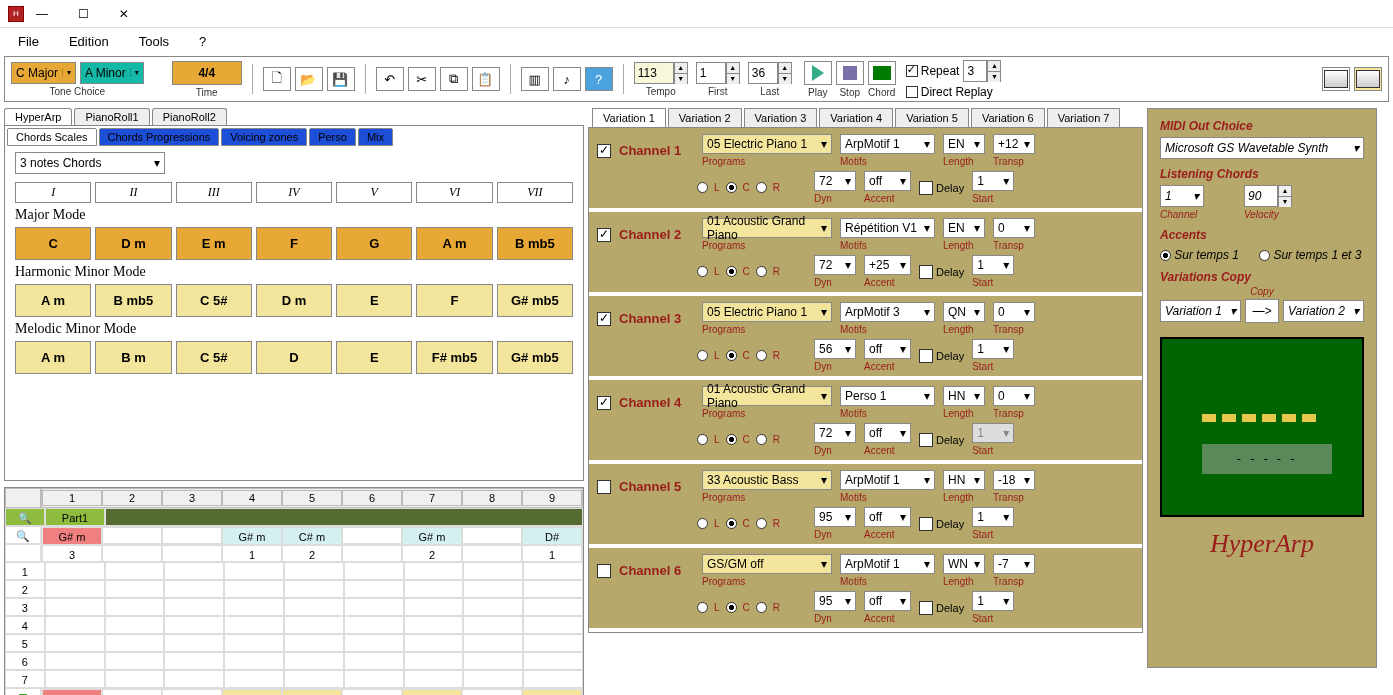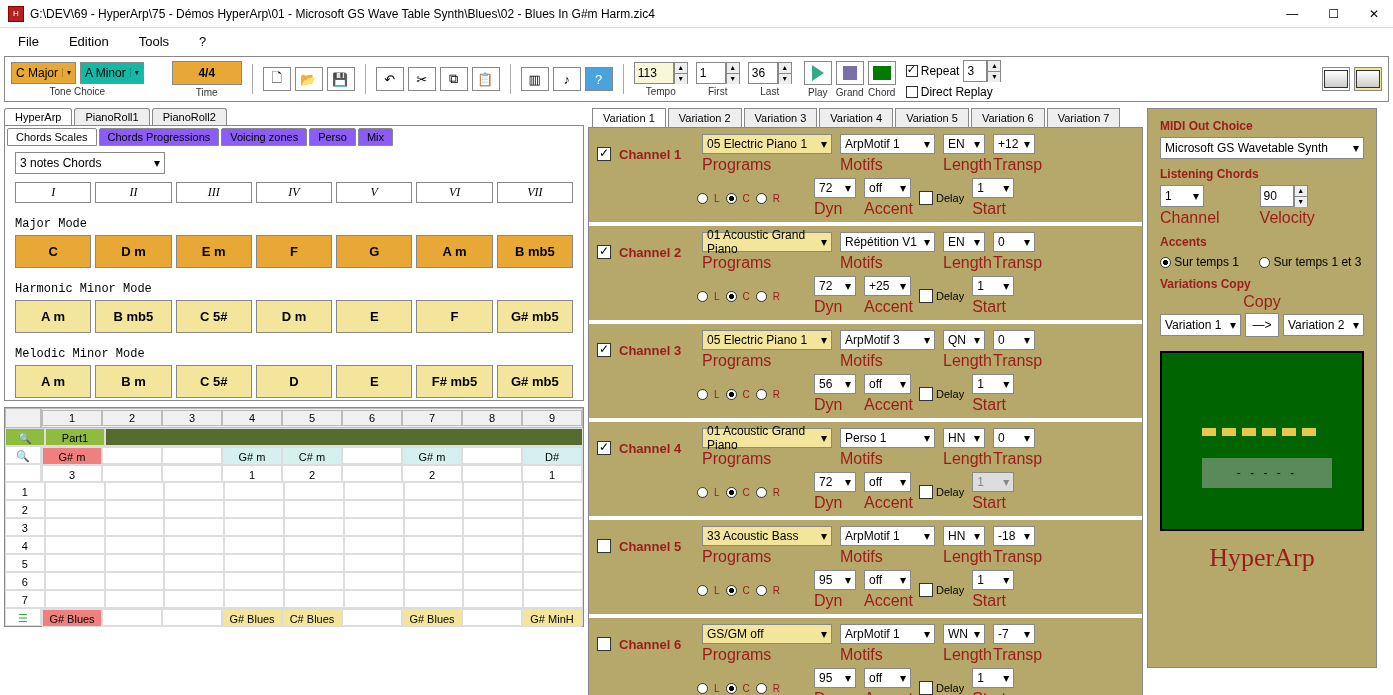--- a/index.html
+++ b/index.html
@@ -30,27 +30,27 @@
 .chord-sq{width:18px;height:14px;background:#007a00;}
 .chk{width:12px;height:12px;border:1px solid #333;display:inline-block;vertical-align:middle;margin-right:3px;position:relative;}
 .chk.on:after{content:"✓";position:absolute;top:-3px;left:0;font-size:11px;}
 .main{display:flex; padding:0 4px; gap:4px;}
 .left{width:580px;}
 .tabs{display:flex; gap:2px;}
 .tab{border:1px solid #888; border-bottom:none; padding:2px 10px; background:#eee; border-radius:3px 3px 0 0; font-size:11px;}
 .tab.active{background:#fff; font-weight:normal;}
 .panel{border:1px solid #888; background:#fff;}
 .subtabs{display:flex; gap:2px; padding:2px 2px 0 2px;}
-.subtab{border:1px solid #888; padding:2px 8px; background:#8b5cf6; font-size:11px; border-radius:2px 2px 0 0;}
+.subtab{border:1px solid #888; padding:2px 8px; background:#1d4ed8; font-size:11px; border-radius:2px 2px 0 0;}
 .subtab.active{background:#fff;}
 .scale-area{padding:6px 10px;}
 .sel3{border:1px solid #888; height:22px; width:150px; display:flex; align-items:center; padding:0 4px; background:#fff; justify-content:space-between;}
 .roman-row{display:flex; gap:4px; margin-top:8px;}
 .roman{flex:1; border:1px solid #888; text-align:center; padding:2px 0; font-family:serif; font-style:italic;}
-.mode-lbl{font-family:Liberation Mono, monospace; margin-top:14px; font-size:12px;}
+.mode-lbl{font-family:Liberation Serif, serif; margin-top:4px; font-size:14px;}
 .chord-row{display:flex; gap:4px; margin-top:4px;}
 .chord{flex:1; text-align:center; padding:8px 0; border:1px solid #888; font-weight:bold; font-size:13px;}
 .chord.or{background:#e8a836;}
 .chord.ye{background:#f3e59b;}
 .grid-area{border:1px solid #888; margin-top:6px;}
 .ghdr{display:flex; background:#f0f0f0;}
 .ghdr div{border:1px solid #bbb; text-align:center; font-size:11px; padding:1px 0;}
 .gc0{width:40px;}
 .gc{width:60px;}
 .grow{display:flex;}
@@ -65,48 +65,47 @@
 .vtab{border:1px solid #888; border-bottom:none; padding:3px 10px; background:#eee; font-size:11px;}
 .vtab.active{background:#fff;}
 .channels{border:1px solid #888; background:#4c1d95;}
 .chan{background:#b5a86a; padding:6px 8px 4px 8px; border-bottom:4px solid #fff;}
 .chan-top{display:flex; align-items:center; gap:8px;}
 .chan-chk{width:14px;height:14px;border:1px solid #333;background:#fff;display:inline-block;position:relative;}
 .chan-chk.on:after{content:"✓";position:absolute;top:-2px;left:1px;font-size:12px;}
 .chan-name{color:#9b1b1b; font-weight:bold; font-size:13px; width:75px;}
 .sel-sm{border:1px solid #888; height:20px; background:#f3e59b; display:flex; align-items:center; padding:0 4px; justify-content:space-between; font-size:11px;}
 .sel-w{background:#fff;}
-.red-lbl{color:#9b1b1b; font-size:16px; margin-top:2px;}
+.red-lbl{color:#9b1b1b; font-size:10px; margin-top:2px;}
 .chan-row2{display:flex; align-items:center; gap:8px; margin-top:4px;}
 .radio{width:11px;height:11px;border:1px solid #333;border-radius:50%;display:inline-block;background:#fff;vertical-align:middle;}
 .radio.on{background:radial-gradient(circle,#000 0 40%,#fff 45%);}
 .lcr{display:flex; gap:6px; align-items:center;}
 .lcr span{color:#9b1b1b; font-size:10px;}
 .right{width:230px;}
-.rbox{border:1px solid #888; background:#b5a86a; padding:10px 12px; min-height:560px;}
+.rbox{border:1px solid #888; background:#b5a86a; padding:10px 12px; min-height:560px;font-style:italic;}
 .rtitle{color:#9b1b1b; font-weight:bold; font-size:12px; margin-top:8px;}
 .rtitle:first-child{margin-top:0;}
 .rsel{border:1px solid #888; background:#fff; height:22px; display:flex; align-items:center; padding:0 4px; justify-content:space-between; margin-top:4px;}
 .two-col{display:flex; gap:40px; margin-top:4px;}
 .two-col>div{display:flex; flex-direction:column;}
 .radio-row{display:flex; gap:20px; margin-top:6px;}
 .vis{background:#006400;border:2px solid #000; height:180px; margin-top:14px; position:relative;}
 .vis .bars{position:absolute; top:75px; left:40px; display:flex; gap:6px;}
 .vis .bars i{width:14px;height:8px;background:#e8c84a;display:block;}
 .vis .box{position:absolute; top:105px; left:40px; width:130px; height:30px; background:#5a8a5a; text-align:center; line-height:30px; letter-spacing:3px;}
 .brand{font-family:"Brush Script MT",cursive; color:#9b1b1b; font-size:26px; text-align:center; margin-top:12px;}
 .kbd-ico{display:inline-block;width:24px;height:18px;background:linear-gradient(#fff,#ccc);border:1px solid #333;position:relative;}
 .col-stack{display:flex;flex-direction:column;align-items:center;}
 </style>
 </head>
 <body>
 
 <div class="titlebar">
   <span class="icon">H</span>
-  <span class="title">G:\DEV\69 - HyperArp\75 - Démos HyperArp\01  - Microsoft GS Wave Table Synth\Blues\02 - Blues In G#m Harm.zic4</span>
   <div class="winbtns">
     <span>—</span>
     <span>☐</span>
     <span>✕</span>
   </div>
 </div>
 
 <div class="menubar">
   <span>File</span>
   <span>Edition</span>
@@ -188,21 +187,21 @@
   <div class="col-stack" style="margin-left:8px;">
       <div class="btn-ico">
         <div class="play-tri"></div>
       </div>
       <span class="tb-lbl">Play</span>
     </div>
   <div class="col-stack">
       <div class="btn-ico">
         <div class="stop-sq"></div>
       </div>
-      <span class="tb-lbl">Grand</span>
+      <span class="tb-lbl">Stop</span>
     </div>
   <div class="col-stack">
       <div class="btn-ico">
         <div class="chord-sq"></div>
       </div>
       <span class="tb-lbl">Chord</span>
     </div>
   <div style="margin-left:6px;">
     <div style="display:flex;align-items:center;">
         <span class="chk on"></span>
@@ -230,21 +229,21 @@
 </div>
 
 <div class="main">
 
   <div class="left">
     <div class="tabs">
       <div class="tab active">HyperArp</div>
       <div class="tab">PianoRoll1</div>
       <div class="tab">PianoRoll2</div>
     </div>
-    <div class="panel" style="height:276px;">
+    <div class="panel" style="height:356px;">
       <div class="subtabs">
         <div class="subtab active">Chords Scales</div>
         <div class="subtab">Chords Progressions</div>
         <div class="subtab">Voicing zones</div>
         <div class="subtab">Perso</div>
         <div class="subtab">Mix</div>
       </div>
       <div class="scale-area">
         <div class="sel3">
             <span>3 notes Chords</span>

